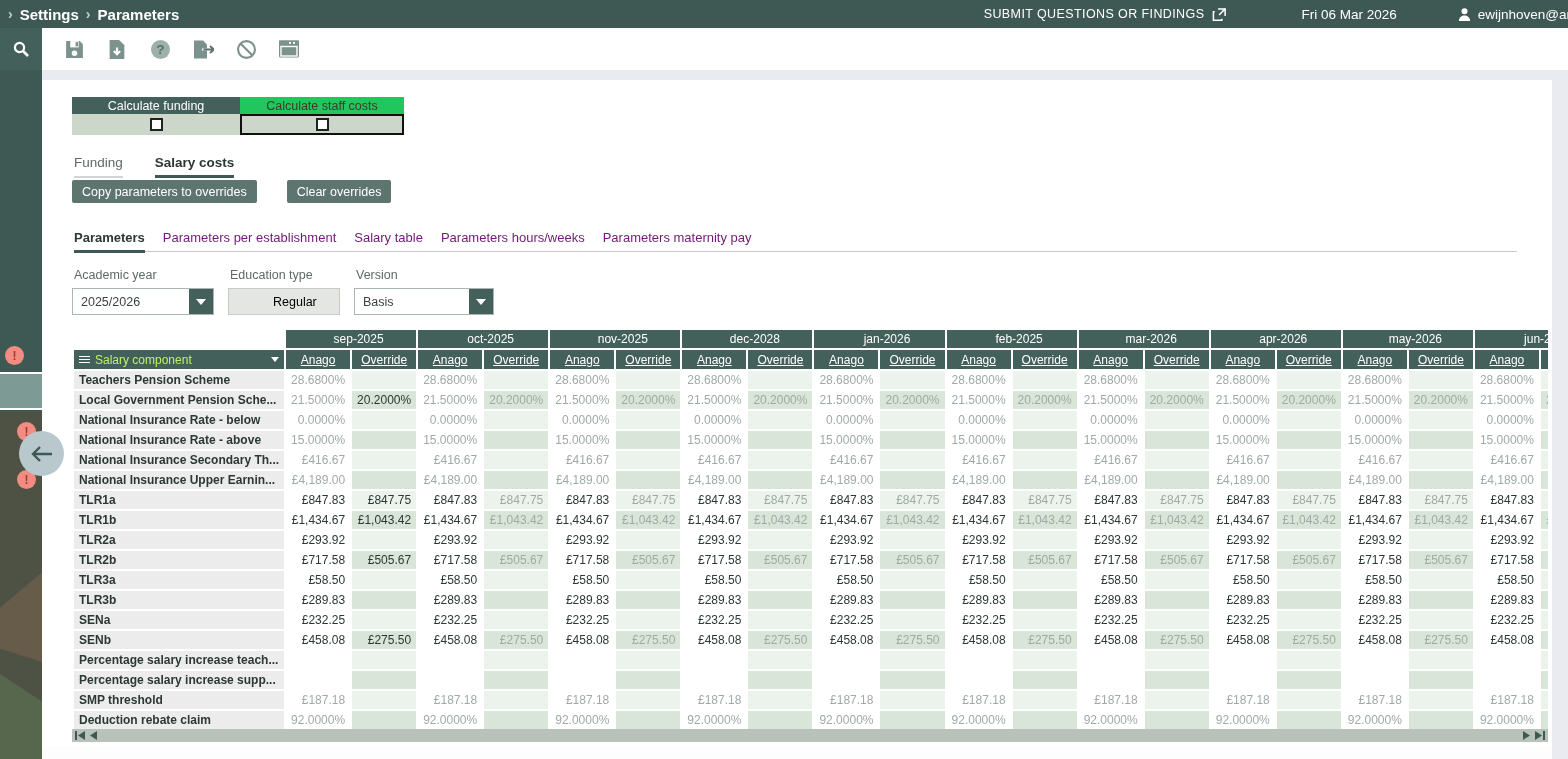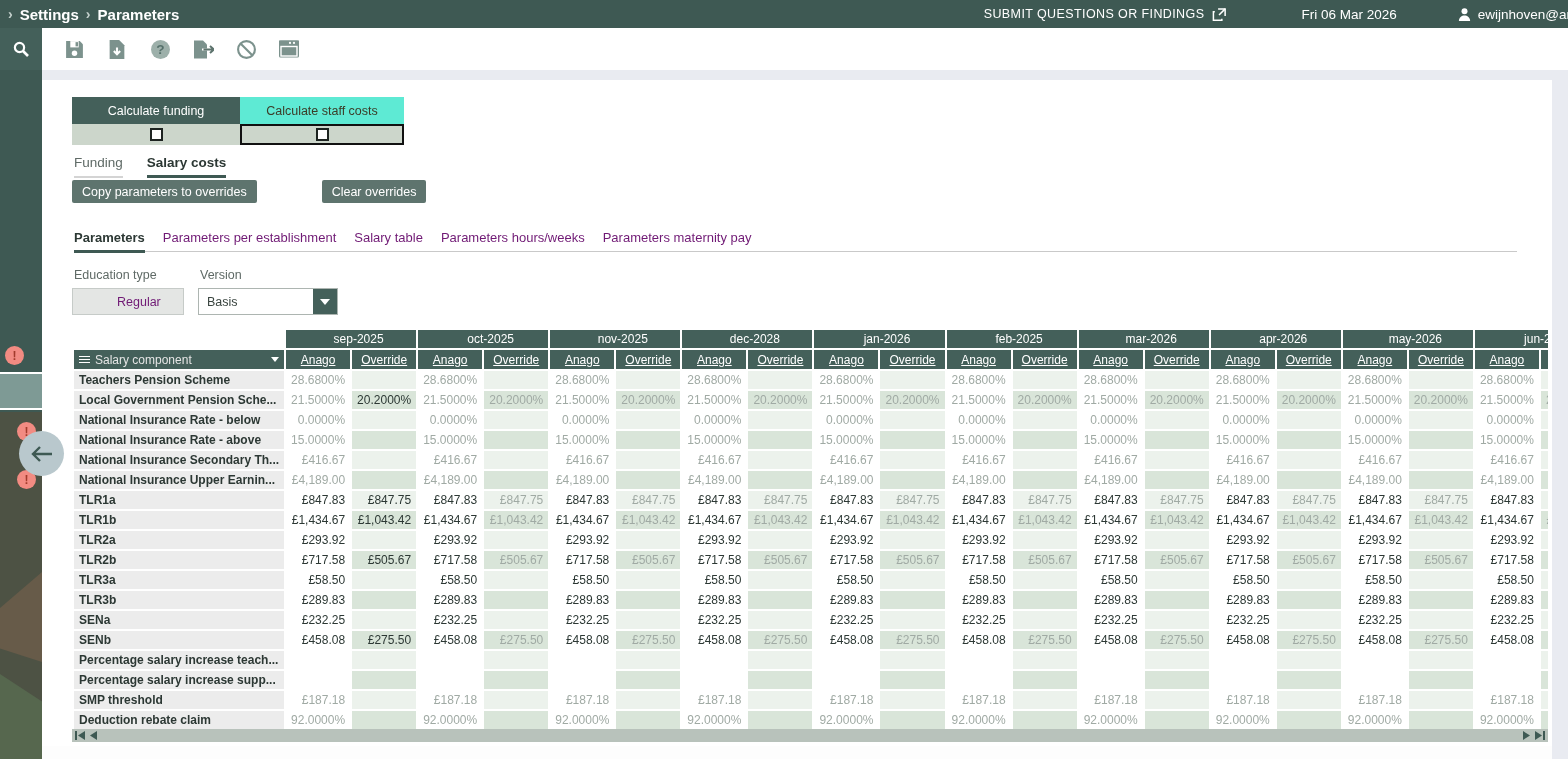--- a/index.html
+++ b/index.html
@@ -32,64 +32,64 @@
   
   .toolbar { position:absolute; left:42px; top:28px; width:1526px; height:42px; background:#fff; display:flex; align-items:center; z-index:10; }
   .tool-ic { width:22px; height:22px; margin-left:21px; cursor:pointer; display:flex; align-items:center; justify-content:center; }
 
   
   .main { position:absolute; left:42px; top:80px; width:1510px; height:666px; background:#fff; z-index:5; }
 
   
   .calc-wrap { position:absolute; left:30px; top:17px; display:flex; }
   .calc-col { display:flex; flex-direction:column; }
-  .calc-head { height:27px; font-size:12.5px; display:flex; align-items:center; justify-content:center; }
+  .calc-head { height:17px; font-size:12.5px; display:flex; align-items:center; justify-content:center; }
   .calc-head.funding { width:168px; background:#44605a; color:#fff; }
-  .calc-head.staff { width:164px; background:#5eead4; color:#3c3c28; }
+  .calc-head.staff { width:164px; background:#22c55e; color:#3c3c28; }
   .calc-box { height:21px; background:#ccd6cb; display:flex; align-items:center; justify-content:center; }
   .calc-col.selected .calc-box { border:2px solid #111; }
   .checkbox { width:13px; height:13px; background:#fdfdfd; border:2px solid #1d2320; cursor:pointer; }
 
   
-  .tabs { position:absolute; left:32px; top:75px; display:flex; gap:24px; font-size:13.5px; }
+  .tabs { position:absolute; left:32px; top:75px; display:flex; gap:32px; font-size:13.5px; }
   .tab { padding-bottom:5px; color:#5f6a66; cursor:pointer; border-bottom:2px solid #d4d4d4; }
   .tab.active { color:#2c3834; font-weight:bold; border-bottom:3px solid #3e5953; }
 
   
   .actions { position:absolute; left:30px; top:100px; display:flex; }
   .act-btn { background:#5e746e; color:#fff; font-size:12.5px; border:none; border-radius:2px;
              height:23px; padding:0 10px; cursor:pointer; font-family:inherit; }
-  .act-btn + .act-btn { margin-left:65px; }
+  .act-btn + .act-btn { margin-left:30px; }
 
   
   .subtabs { position:absolute; left:32px; top:150px; display:flex; gap:18px; font-size:13px; width:1443px;
              border-bottom:1px solid #c9c9c9; }
   .subtab { padding-bottom:5px; color:#701a75; cursor:pointer; }
   .subtab.active { font-weight:bold; color:#2c3834; border-bottom:3px solid #3e5953; margin-bottom:-2px; }
 
   
   .filters { position:absolute; left:30px; top:188px; display:flex; }
   .filter { margin-right:14px; }
   .f-label { font-size:12.5px; color:#5f6a66; margin-bottom:6px; margin-left:2px; }
   .f-box { height:27px; display:flex; border:1px solid #adb5b1; background:#fff; }
   .f-val { font-size:12.5px; color:#3a4540; display:flex; align-items:center; padding-left:8px; flex:1; }
   .f-arrow { width:24px; background:#44605a; display:flex; align-items:center; justify-content:center; cursor:pointer; }
   .f-arrow::after { content:""; width:0; height:0; border-left:5px solid transparent; border-right:5px solid transparent; border-top:6px solid #fff; }
   .filter.disabled .f-box { background:#e4e6e4; border-color:#c6cbc8; }
-  .filter.disabled .f-val { color:#701a75;padding-left:44px; }
+  .filter.disabled .f-val { color:#000000;padding-left:44px; }
   .fw-year { width:142px; } .fw-edu { width:112px; } .fw-anov { width:140px; } .fw-ver { width:140px; }
 
   
   .grid-wrap { position:absolute; left:30px; top:248px; width:1476px; height:403px; overflow:hidden; }
   table.grid { border-collapse:separate; border-spacing:2px; table-layout:fixed; }
   .grid col.c-label { width:198px; } .grid col.c-val { width:64px; }
   .grid th, .grid td { height:18px; padding:0 5px; font-size:12px; overflow:hidden; white-space:nowrap; }
   .grid th.month { background:#44605a; color:#fff; font-weight:normal; text-align:center;padding-left:20px; }
   .grid th.sub { background:#44605a; color:#fff; font-weight:normal; text-align:center; height:19px;text-decoration:underline; }
-  .grid th.comp { background:#44605a; color:#e5e5e5; font-weight:normal; text-align:left; height:19px; cursor:pointer; }
+  .grid th.comp { background:#44605a; color:#bef264; font-weight:normal; text-align:left; height:19px; cursor:pointer; }
   .comp-inner { display:flex; align-items:center; gap:5px; }
   .comp-inner .grow { flex:1; }
   .caret-down { width:0; height:0; border-left:4px solid transparent; border-right:4px solid transparent; border-top:5px solid #fff; }
   .burger { display:inline-block; width:11px; }
   .burger span { display:block; height:1.6px; background:#fff; margin:1.6px 0; }
   .grid td.rowlabel { background:#ececec; color:#2c3834; font-weight:bold; text-align:left; }
   .grid td.val { text-align:right; background:#fff; }
   .grid td.ovr-a { background:#ecf2ec; }
   .grid td.ovr-b { background:#d9e5d9; }
   .grid td .gray { color:#a0aaa4; }
@@ -230,20 +230,27 @@
 
   <div class="subtabs">
       <div class="subtab active">Parameters</div>
       <div class="subtab">Parameters per establishment</div>
       <div class="subtab">Salary table</div>
       <div class="subtab">Parameters hours/weeks</div>
       <div class="subtab">Parameters maternity pay</div>
     </div>
 
   <div class="filters">
+      <div class="filter">
+        <div class="f-label">Academic year</div>
+        <div class="f-box fw-year">
+          <div class="f-val">2025/2026</div>
+          <div class="f-arrow"></div>
+        </div>
+      </div>
       <div class="filter disabled">
         <div class="f-label">Education type</div>
         <div class="f-box fw-edu">
           <div class="f-val">Regular</div>
         </div>
       </div>
       <div class="filter">
         <div class="f-label">Version</div>
         <div class="f-box fw-ver">
           <div class="f-val">Basis</div>

